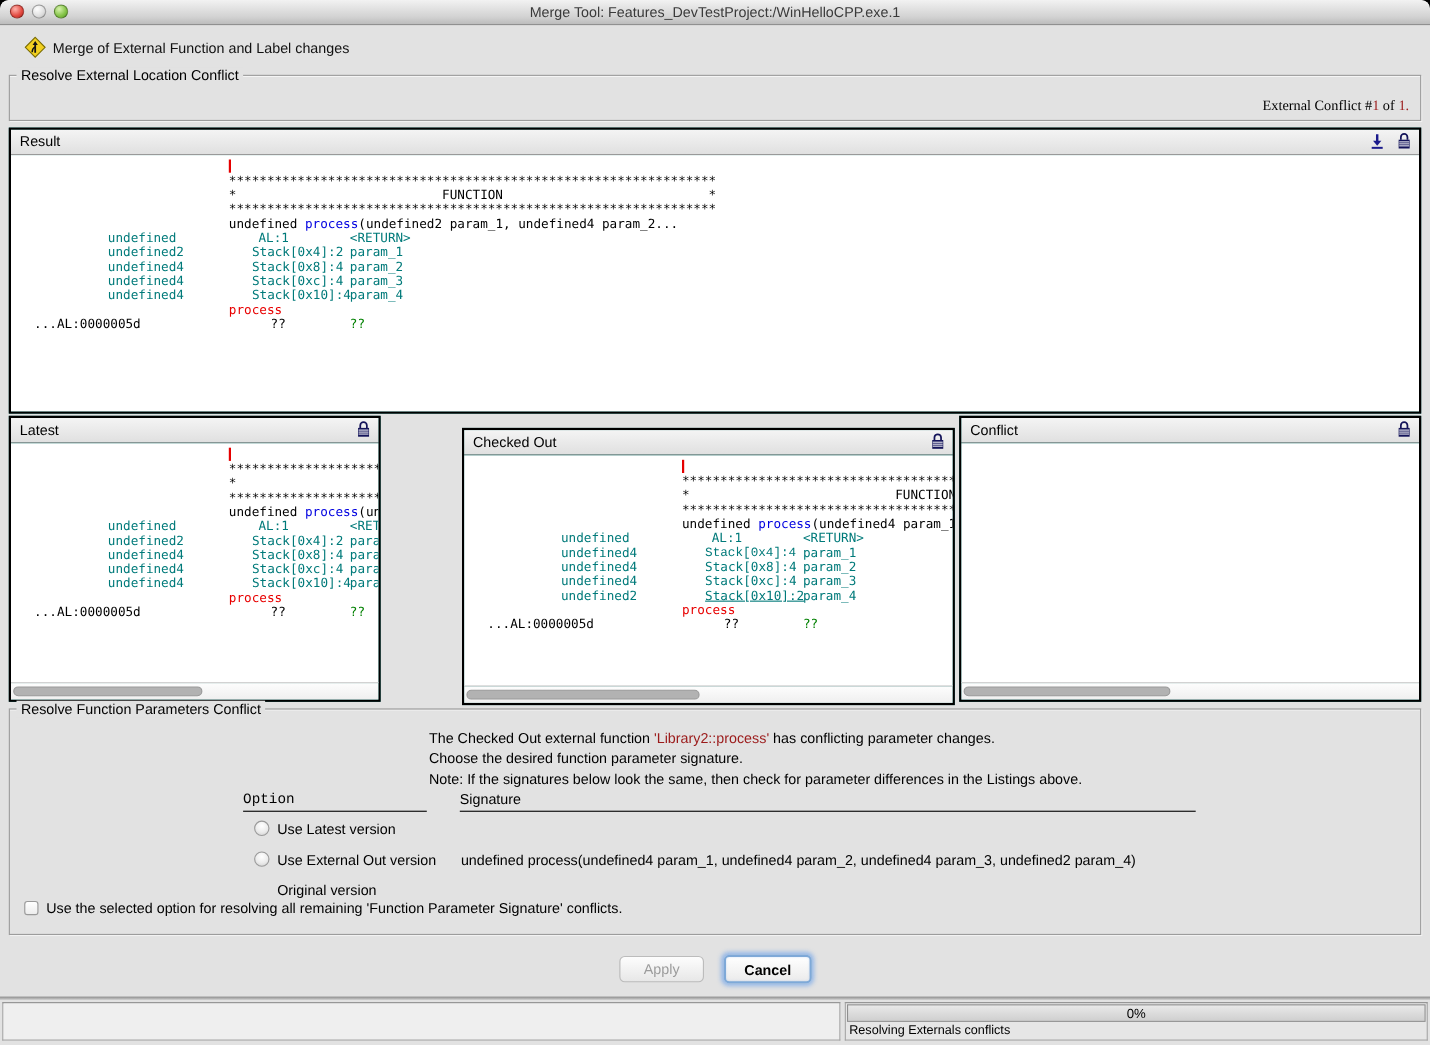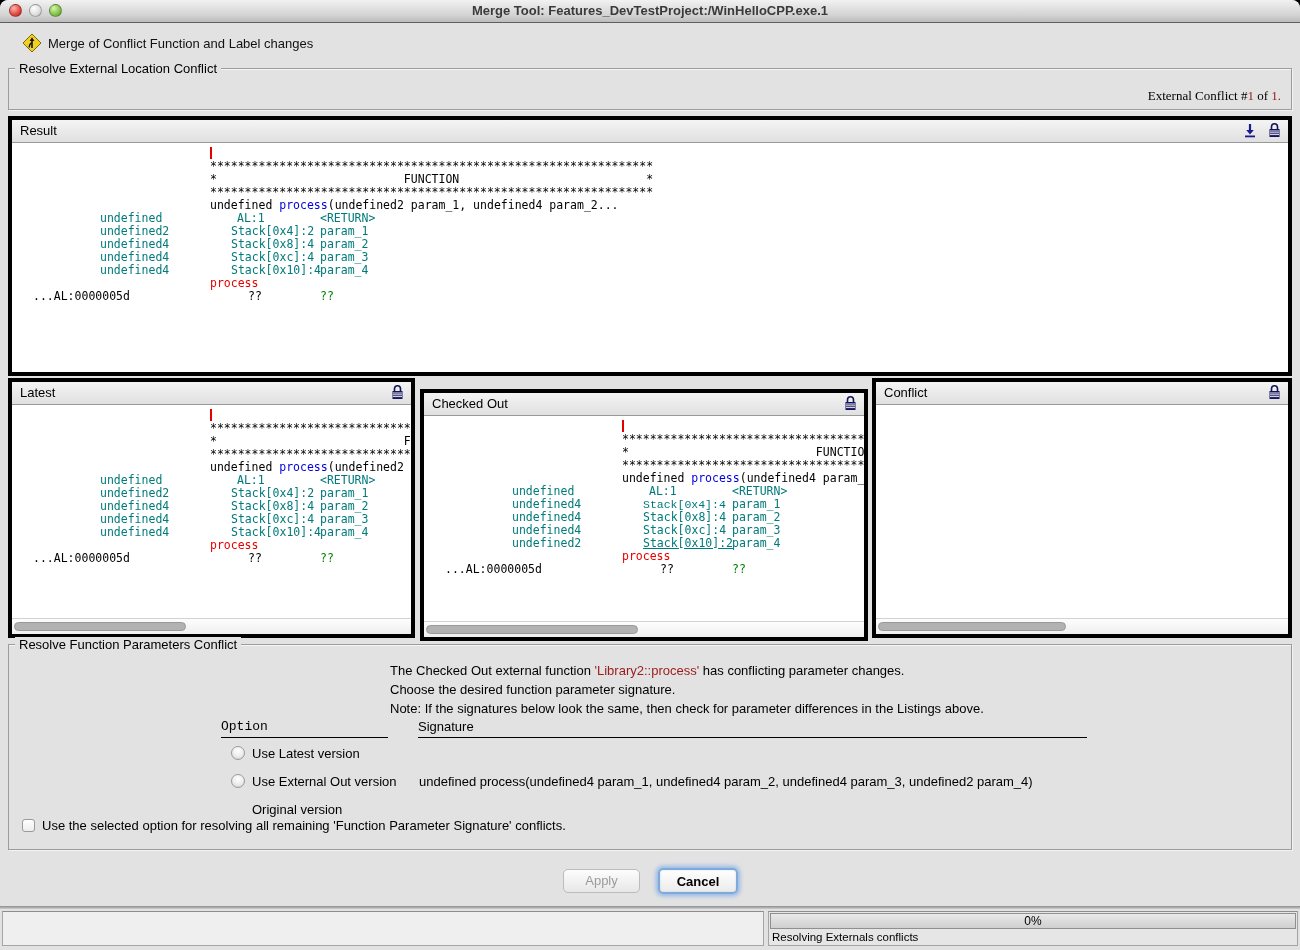--- a/index.html
+++ b/index.html
@@ -7,21 +7,21 @@
     position:relative; width:1300px; height:950px; background:#e2e2e2;
     font-family:"Liberation Sans", sans-serif; overflow:hidden;
     border-radius:8px 8px 0 0;
   }
   
   .titlebar {
     position:absolute; left:0; top:0; right:0; height:22px;
     background:linear-gradient(#f2f2f2,#d2d2d2 70%,#bcbcbc);
     border-bottom:1px solid #5f5f5f; border-radius:8px 8px 0 0;
   }
-  .title-text { line-height:22px; text-align:center; font-size:13px; font-weight:bold; color:#3a3a3a; }
+  .title-text { line-height:22px; text-align:center; font-size:13px; font-weight:normal; color:#3a3a3a; }
   .lights { position:absolute; left:9px; top:4px; display:flex; gap:7px; }
   .light { width:13px; height:13px; border-radius:50%; border:1px solid rgba(0,0,0,.3); box-sizing:border-box; }
   .light.red   { background:radial-gradient(circle at 35% 30%, #ffb3ac, #e1473e 60%, #a6251e); }
   .light.gray  { background:radial-gradient(circle at 35% 30%, #ffffff, #dedede 60%, #b5b5b5); }
   .light.green { background:radial-gradient(circle at 35% 30%, #d8f3ae, #82c245 60%, #56962a); }
 
   
   .app-header { position:absolute; left:0; top:23px; width:100%; height:42px; }
   .app-header .hdr-label { position:absolute; left:48px; top:13px; font-size:13px; color:#111; }
   .merge-badge { position:absolute; left:22px; top:10px; width:20px; height:20px; }
@@ -31,21 +31,21 @@
     position:absolute; border:1px solid #9c9c9c; box-sizing:border-box;
     box-shadow: inset 0 1px 0 rgba(255,255,255,.65), 1px 1px 0 rgba(255,255,255,.55);
   }
   .groupbox-title {
     position:absolute; top:-8px; left:6px; background:#e2e2e2; padding:0 4px;
     font-size:13px; color:#000; white-space:nowrap;
   }
   .conflict-counter { position:absolute; right:10px; bottom:5px; font-size:13px; color:#000;font-family:Liberation Serif, serif; }
 
   
-  .panel { position:absolute; border:4px solid #000000; box-sizing:border-box; background:#0f766e; }
+  .panel { position:absolute; border:2px solid #000000; box-sizing:border-box; background:#0f766e; }
   .panel-header {
     position:absolute; left:0; top:0; right:0; height:22px;
     background:linear-gradient(#f4f4f4,#e0e0e0); border-bottom:1px solid #999;
   }
   .panel-title { font-size:13px; color:#000; padding-left:8px; line-height:21px; }
   .panel-icons { position:absolute; right:5px; top:2px; display:flex; gap:9px; align-items:center; }
   .icon-btn { width:16px; height:17px; display:inline-block; cursor:default; }
   .panel-content { position:absolute; left:0; right:0; top:23px; bottom:0; background:#fff; overflow:hidden; }
   .panel-content.with-hscroll { bottom:15px; }
 
@@ -127,21 +127,21 @@
   </div>
 
   <div class="app-header">
     <span class="merge-badge">
       <svg width="20" height="20" viewBox="0 0 20 20">
         <polygon points="10,1 19,10 10,19 1,10" fill="#f2d021" stroke="#7a6c00" stroke-width="1"></polygon>
         <path d="M10 4.2 L7.6 8 H9.2 V15 H10.8 V8 H12.4 Z" fill="#151515"></path>
         <path d="M7.2 14.5 C7.2 11.5 8.2 10.6 9.8 9.6" stroke="#151515" stroke-width="1.3" fill="none"></path>
       </svg>
     </span>
-    <span class="hdr-label">Merge of Conflict Function and Label changes</span>
+    <span class="hdr-label">Merge of External Function and Label changes</span>
   </div>
 
   <div class="groupbox" style="left:8px; top:68px; width:1284px; height:42px;">
     <span class="groupbox-title">Resolve External Location Conflict</span>
     <span class="conflict-counter"><span style="color: rgb(0, 0, 0);">External Conflict #</span><span style="color: rgb(155, 26, 26);">1</span><span style="color: rgb(0, 0, 0);"> of </span><span style="color: rgb(155, 26, 26);">1</span><span style="color: rgb(155, 26, 26);">.</span></span>
   </div>
 
   <div class="panel" style="left:8px; top:116px; width:1284px; height:260px;">
     <div class="panel-header">
       <div class="panel-title">Result</div>
@@ -171,21 +171,21 @@
         <div class="lst-line" style="top: 69px;"><span class="lst-col" style="left: 88px;"><span style="color: rgb(0, 122, 122);">undefined</span></span><span class="lst-col" style="left: 225px;"><span style="color: rgb(0, 122, 122);">AL:1</span></span><span class="lst-col" style="left: 308px;"><span style="color: rgb(0, 122, 122);">&lt;RETURN&gt;</span></span></div>
         <div class="lst-line" style="top: 82px;"><span class="lst-col" style="left: 88px;"><span style="color: rgb(0, 122, 122);">undefined2</span></span><span class="lst-col" style="left: 219px;"><span style="color: rgb(0, 122, 122);">Stack[0x4]:2</span></span><span class="lst-col" style="left: 308px;"><span style="color: rgb(0, 122, 122);">param_1</span></span></div>
         <div class="lst-line" style="top: 95px;"><span class="lst-col" style="left: 88px;"><span style="color: rgb(0, 122, 122);">undefined4</span></span><span class="lst-col" style="left: 219px;"><span style="color: rgb(0, 122, 122);">Stack[0x8]:4</span></span><span class="lst-col" style="left: 308px;"><span style="color: rgb(0, 122, 122);">param_2</span></span></div>
         <div class="lst-line" style="top: 108px;"><span class="lst-col" style="left: 88px;"><span style="color: rgb(0, 122, 122);">undefined4</span></span><span class="lst-col" style="left: 219px;"><span style="color: rgb(0, 122, 122);">Stack[0xc]:4</span></span><span class="lst-col" style="left: 308px;"><span style="color: rgb(0, 122, 122);">param_3</span></span></div>
         <div class="lst-line" style="top: 121px;"><span class="lst-col" style="left: 88px;"><span style="color: rgb(0, 122, 122);">undefined4</span></span><span class="lst-col" style="left: 219px;"><span style="color: rgb(0, 122, 122);">Stack[0x10]:4</span></span><span class="lst-col" style="left: 308px;"><span style="color: rgb(0, 122, 122);">param_4</span></span></div>
         <div class="lst-line" style="top: 134px;"><span class="lst-col" style="left: 198px;"><span style="color: rgb(232, 0, 0);">process</span></span></div>
         <div class="lst-line" style="top: 147px;"><span class="lst-col" style="left: 21px;"><span style="color: rgb(0, 0, 0);">...AL:0000005d</span></span><span class="lst-col" style="left: 236px;"><span style="color: rgb(0, 0, 0);">??</span></span><span class="lst-col" style="left: 308px;"><span style="color: rgb(0, 128, 0);">??</span></span></div>
       </div>
   </div>
 
-  <div class="panel" style="left:8px; top:378px; width:407px; height:260px;">
+  <div class="panel" style="left:8px; top:378px; width:338px; height:260px;">
     <div class="panel-header">
       <div class="panel-title">Latest</div>
       <div class="panel-icons">
         <span class="icon-btn">
           <svg width="15" height="17" viewBox="0 0 15 17">
             <path d="M4.5 7 V4.8 a3 3 0 0 1 6 0 V7" fill="none" stroke="#14145a" stroke-width="1.6"></path>
             <rect x="2.5" y="7" width="10" height="8" fill="#14145a"></rect>
             <path d="M3 9 h9 M3 10.8 h9 M3 12.6 h9" stroke="#ffffff" stroke-width="0.9"></path>
           </svg>
         </span>

